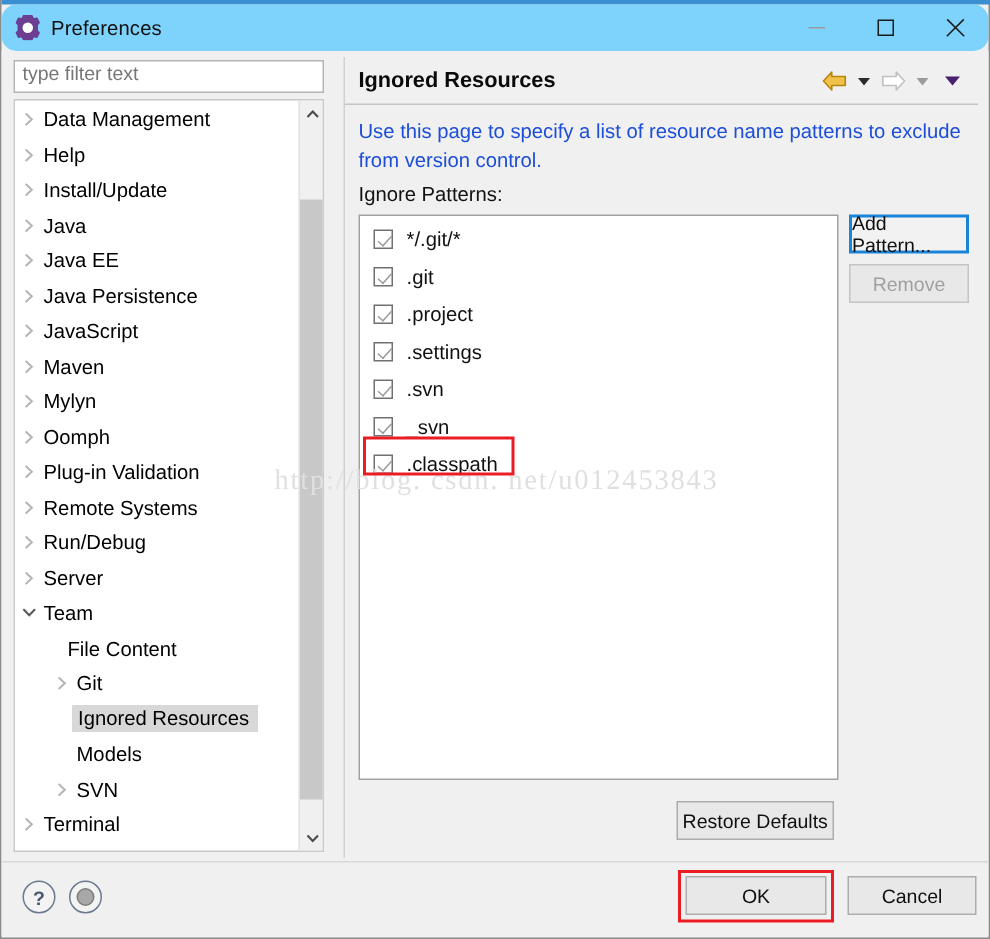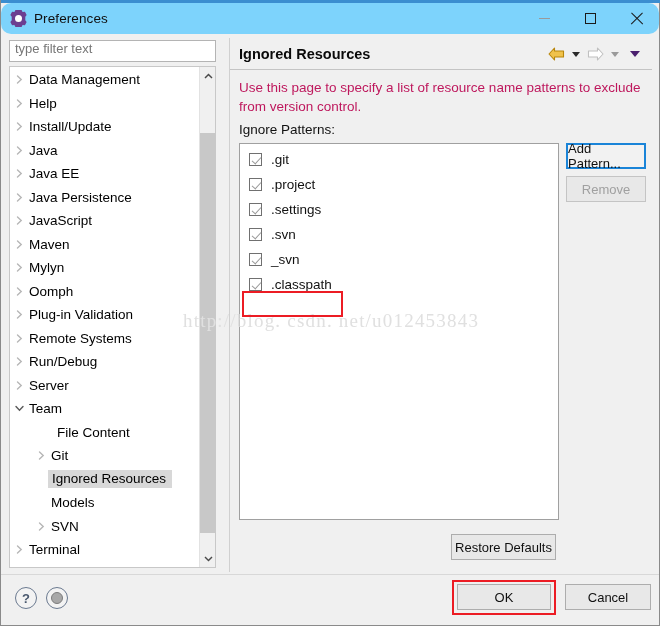--- a/index.html
+++ b/index.html
@@ -182,21 +182,21 @@
     border-right: 4.5px solid transparent;
     border-top: 5px solid #2a2a2a;
     margin: 0 4px;
   }
   .caret-dn.dim { border-top-color: #9a9a9a; }
   .caret-dn.purple { border-top-color: #4a1f6e; border-left-width: 5.5px; border-right-width: 5.5px; border-top-width: 6px; }
 
   .desc {
     position: absolute; left: 9px; top: 40px;
     width: 404px;
-    font-size: 13.5px; color: #be185d;
+    font-size: 13.5px; color: #1d4ed8;
     line-height: 19px;
   }
   .patterns-label {
     position: absolute; left: 9px; top: 84px;
     font-size: 13.5px; color: #111111;
   }
 
   .list-box {
     position: absolute; left: 9px; top: 105px;
     width: 320px; height: 377px;
@@ -453,21 +453,21 @@
             <span class="tree-label">Server</span>
           </div>
           <div class="tree-row">
             <span class="tree-arrow">
               <svg width="9" height="7" viewBox="0 0 9 7">
                 <path d="M1 1.5 L4.5 5.2 L8 1.5" stroke="#5a5a5a" stroke-width="1.4" fill="none" stroke-linecap="round"></path>
               </svg>
             </span>
             <span class="tree-label">Team</span>
           </div>
-          <div class="tree-row" style="padding-left: 28px;">
+          <div class="tree-row" style="padding-left: 16px;">
             <span class="tree-arrow"></span>
             <span class="tree-label">File Content</span>
           </div>
           <div class="tree-row" style="padding-left: 22px;">
             <span class="tree-arrow">
               <svg width="7" height="9" viewBox="0 0 7 9">
                 <path d="M1.5 1 L5.2 4.5 L1.5 8" stroke="#b6b6b6" stroke-width="1.4" fill="none" stroke-linecap="round"></path>
               </svg>
             </span>
             <span class="tree-label">Git</span>
@@ -537,20 +537,24 @@
         </div>
       </div>
 
       <div class="desc">Use this page to specify a list of resource name patterns to exclude from version control.</div>
       <div class="patterns-label">Ignore Patterns:</div>
 
       <div class="list-box">
         <div id="pattern-list">
             <div class="list-row">
               <span class="chk checked"></span>
+              <span>*/.git/*</span>
+            </div>
+            <div class="list-row">
+              <span class="chk checked"></span>
               <span>.git</span>
             </div>
             <div class="list-row">
               <span class="chk checked"></span>
               <span>.project</span>
             </div>
             <div class="list-row">
               <span class="chk checked"></span>
               <span>.settings</span>
             </div>

